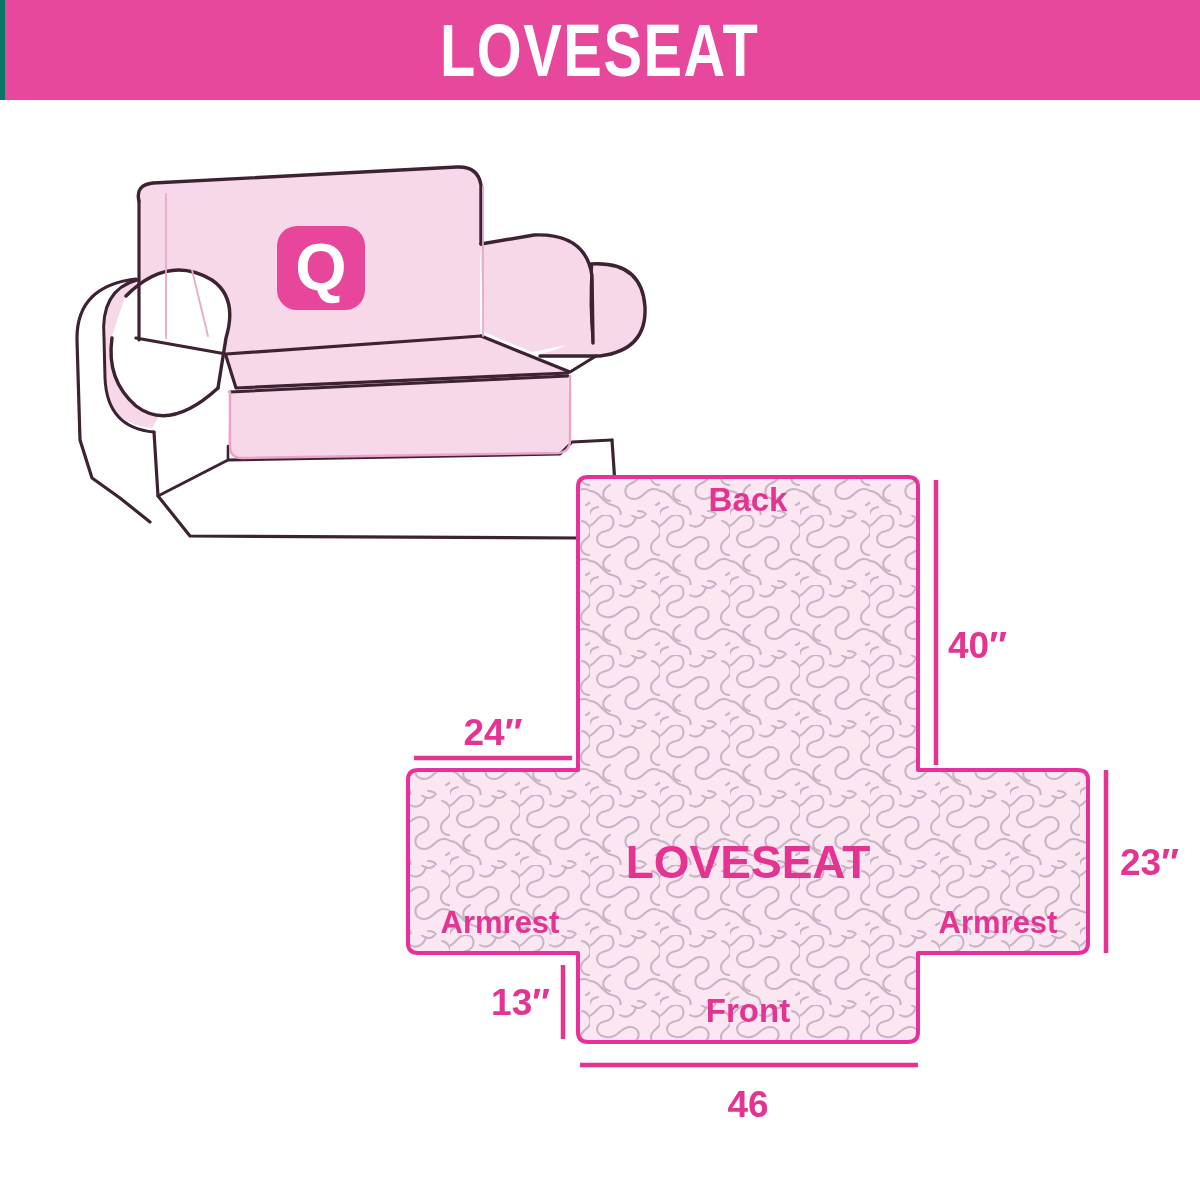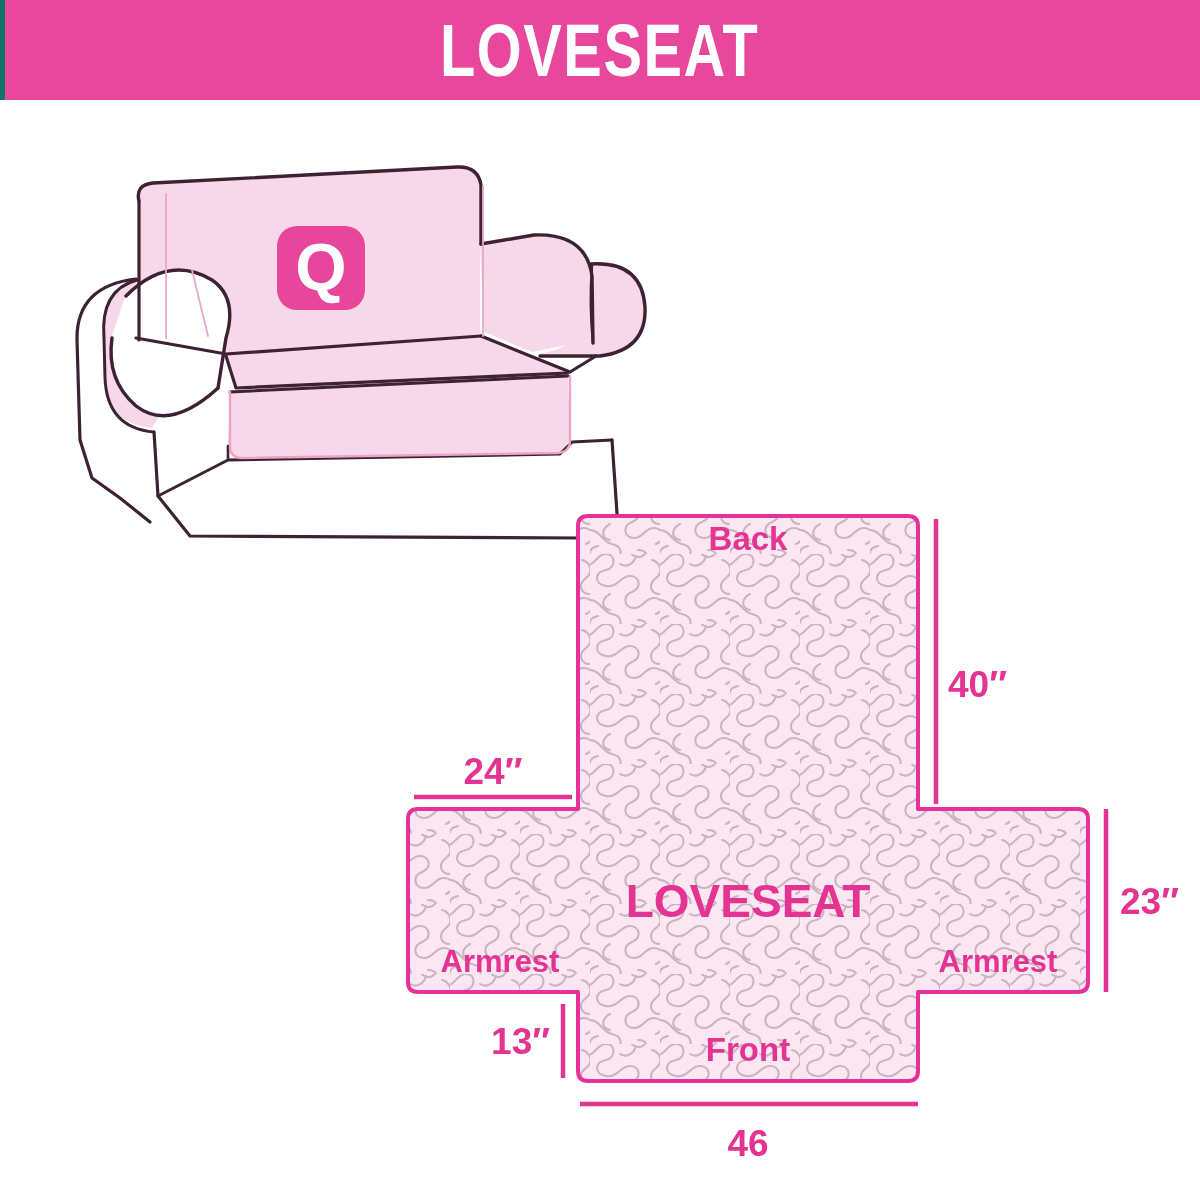--- a/index.html
+++ b/index.html
@@ -65,21 +65,21 @@
     top: 140px;
     width: 620px;
     height: 400px;
   }
   #sofa-illustration svg { display: block; }
 
   
   #flatlay-diagram {
     position: absolute;
     left: 380px;
-    top: 484px;
+    top: 445px;
     width: 800px;
     height: 680px;
   }
   #flatlay-diagram svg { display: block; }
 
   .panel-label {
     font-family: "Liberation Sans", sans-serif;
     font-weight: bold;
     fill: #e43391;
   }

